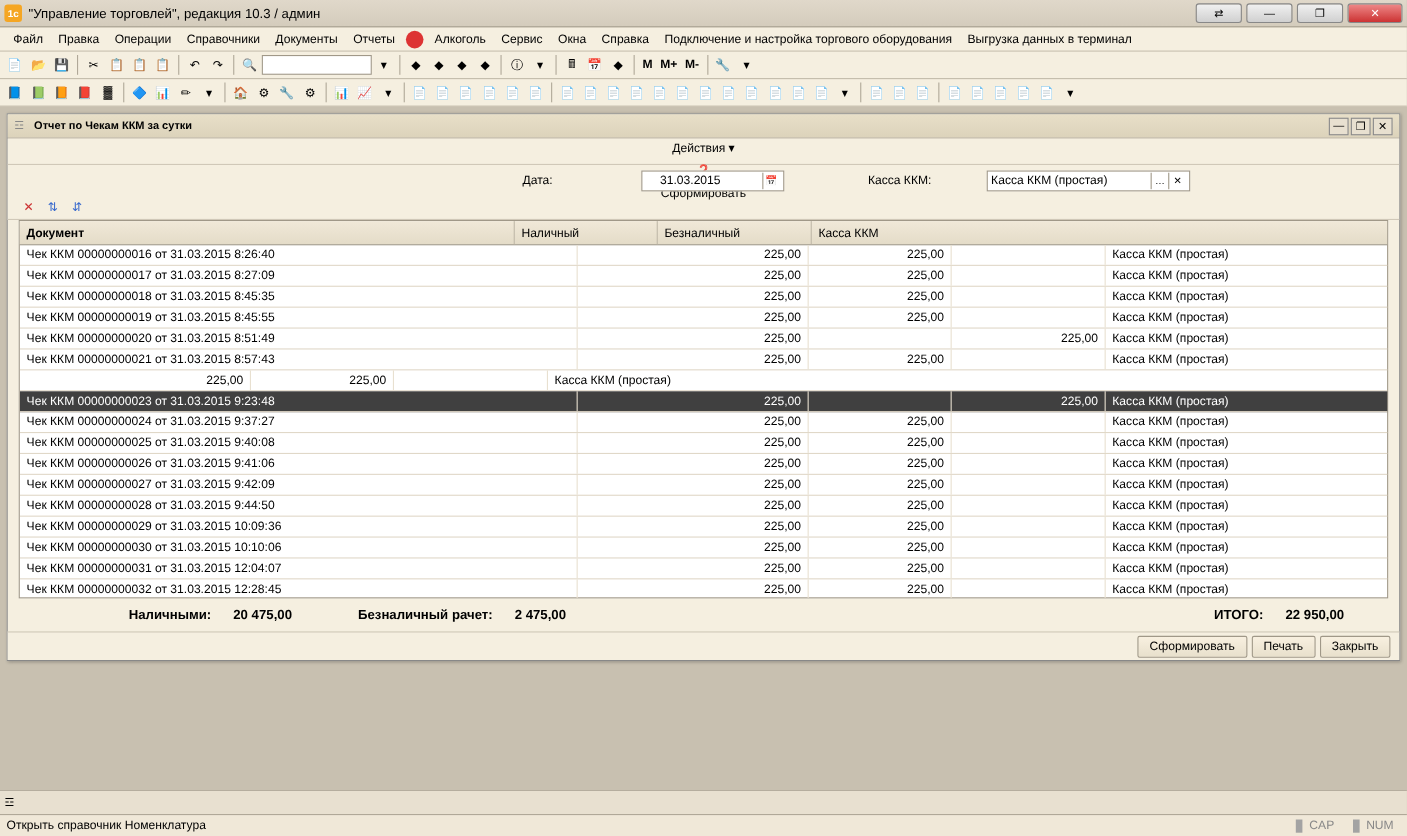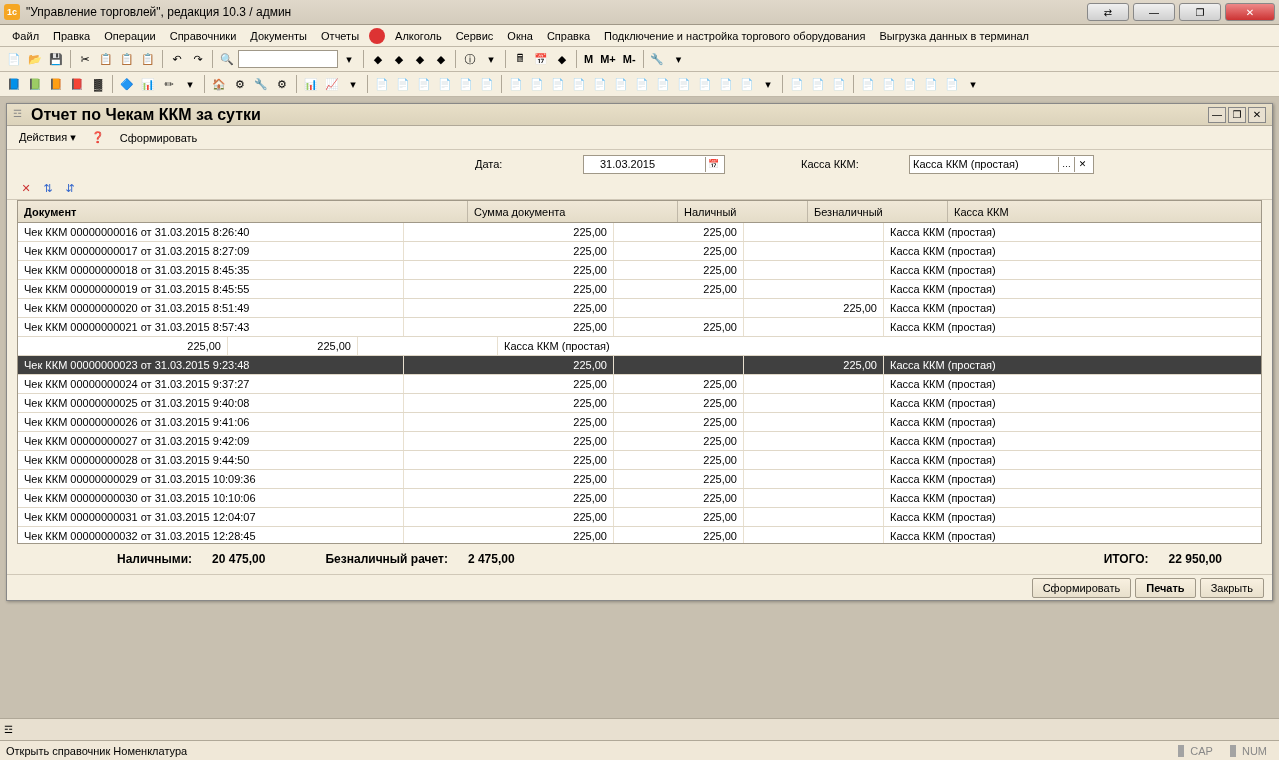--- a/index.html
+++ b/index.html
@@ -22,32 +22,32 @@
 .toolbar { background: #f5efe0; padding: 2px 4px; border-bottom: 1px solid #c0b8a8; display: flex; align-items: center; flex-wrap: wrap; gap: 1px; min-height: 24px; }
 .tbtn { width: 20px; height: 20px; display: inline-flex; align-items: center; justify-content: center; cursor: pointer; border-radius: 2px; font-size: 11px; }
 .tsep { width: 1px; height: 18px; background: #b0a898; margin: 0 3px; }
 .tinput { width: 100px; height: 18px; border: 1px solid #a09888; background: #fff; font-size: 11px; padding: 0 2px; }
 .tm { font-weight: bold; padding: 0 3px; cursor: pointer; }
 
 
 .innerwin { margin: 6px; background: #f5efe0; border: 1px solid #888; box-shadow: 1px 1px 3px rgba(0,0,0,0.3); }
 .innerwin .ititle { height: 22px; background: linear-gradient(#e8dfc8,#dcd3bb); display: flex; align-items: center; padding: 0 6px; border-bottom: 1px solid #b0a898; }
 .ititle .iicon { width: 14px; height: 14px; margin-right: 4px; font-size: 10px; color: #888; }
-.ititle .itext { flex: 1; font-weight: bold; font-size: 16px; }
+.ititle .itext { flex: 1; font-weight: bold; font-size: 10px; }
 .ititle .ibtn { width: 18px; height: 16px; border: 1px solid #888; background: #e8e0d0; margin-left: 2px; cursor: pointer; display: flex; align-items: center; justify-content: center; font-size: 10px; }
 
 
-.actionrow { height: 24px; background: #f5efe0; display: flex; align-items: center; padding: 0 6px; gap: 6px; border-bottom: 1px solid #d0c8b8; }
+.actionrow { height: 24px; background: #f5efe0; display: flex; align-items: center; padding: 0 6px; gap: 6px; border-bottom: 1px solid #d0c8b8; flex-direction: column; }
 .actbtn { padding: 2px 6px; cursor: pointer; font-size: 11px; }
 
 
 .filterrow { height: 28px; background: #f5efe0; display: flex; align-items: center; padding: 0 10px; gap: 8px; }
 .filterrow .flabel { width: 100px; font-size: 11px; }
 .filterrow .finput { height: 19px; border: 1px solid #a09888; background: #fff; font-size: 11px; padding: 0 3px; display: flex; align-items: center; }
-.finput.date { width: 142px; padding-left: 16px; }
+.finput.date { width: 130px; padding-left: 16px; }
 .finput.kkm { width: 185px; }
 .finput .fbtn { width: 16px; height: 15px; border-left: 1px solid #a09888; display: flex; align-items: center; justify-content: center; cursor: pointer; font-size: 9px; }
 .finput .ftext { flex: 1; }
 
 
 .tfilter { height: 22px; background: #f5efe0; display: flex; align-items: center; padding: 0 10px; gap: 4px; border-bottom: 1px solid #d0c8b8; }
 .tfilter .tfbtn { width: 18px; height: 18px; cursor: pointer; display: flex; align-items: center; justify-content: center; font-size: 11px; }
 
 
 .tablewrap { margin: 0 10px; border: 1px solid #a09888; background: #fff; }
@@ -56,35 +56,35 @@
 .th.c1 { width: 450px; font-weight: bold; }
 .th.c2 { width: 210px; }
 .th.c3 { width: 130px; }
 .th.c4 { width: 140px; text-align: center; }
 .th.c5 { flex: 1; border-right: none; }
 .th.cscroll { width: 18px; border-right: none; }
 .tbody { max-height: 320px; overflow-y: scroll; }
 .tr { display: flex; height: 19px; border-bottom: 1px solid #e0d8c8; }
 .tr.sel { background: #404040; color: #fff; }
 .td { padding: 2px 6px; border-right: 1px solid #e8e0d0; font-size: 11px; display: flex; align-items: center; }
-.td.c1 { width: 386px; }
+.td.c1 { width: 507px; }
 .td.c2 { width: 210px; justify-content: flex-end; }
 .td.c3 { width: 130px; justify-content: flex-end; }
 .td.c4 { width: 140px; justify-content: flex-end; }
 .td.c5 { flex: 1; border-right: none; }
 
 
 .totals { display: flex; padding: 8px 10px; font-size: 12px; font-weight: bold; gap: 20px; align-items: center; }
 .totals .tlab { }
 .totals .tval { margin-right: 40px; }
 
 
 .footbtns { height: 26px; display: flex; justify-content: flex-end; align-items: center; padding: 0 8px; gap: 4px; border-top: 1px solid #d0c8b8; background: #f5efe0; }
 .fbtn2 { padding: 3px 10px; border: 1px solid #a09888; background: linear-gradient(#f8f0e0,#e8e0cc); cursor: pointer; font-size: 11px; border-radius: 2px; }
-.fbtn2.bold { font-weight: bold; }
+.fbtn2.bold { font-weight: normal; }
 
 
 .taskbar { position: fixed; bottom: 20px; left: 0; right: 0; height: 22px; background: #e8e0d0; border-top: 1px solid #b0a898; display: flex; align-items: center; padding: 0 4px; }
 .taskitem { padding: 2px 8px; background: #f97316; border: 1px solid #a09888; cursor: pointer; font-size: 11px; max-width: 180px; overflow: hidden; text-overflow: ellipsis; white-space: nowrap; margin-top: 48px; }
 
 
 .statusbar { position: fixed; bottom: 0; left: 0; right: 0; height: 20px; background: #f0e8d8; border-top: 1px solid #b0a898; display: flex; align-items: center; padding: 0 6px; font-size: 11px; gap: 11px; }
 .statusbar .stext { flex: 1; }
 .statusbar .sind { padding: 0 6px; color: #888; border-left: 6px solid #a3a3a3; }
 
@@ -247,21 +247,20 @@
 
   <div class="tfilter">
     <span class="tfbtn" style="color:#c33">✕</span>
     <span class="tfbtn" style="color:#36c">⇅</span>
     <span class="tfbtn" style="color:#36c">⇵</span>
   </div>
 
   <div class="tablewrap">
     <div class="thead">
       <div class="th c1">Документ</div>
-      <div class="th c2">Сумма документа</div>
       <div class="th c3">Наличный</div>
       <div class="th c4">Безналичный</div>
       <div class="th c5">Касса ККМ</div>
       <div class="th cscroll"></div>
     </div>
     <div class="tbody" id="tbody">
         <div class="tr">
           <div class="td c1">Чек ККМ 00000000016 от 31.03.2015 8:26:40</div>
           <div class="td c2">225,00</div>
           <div class="td c3">225,00</div>

